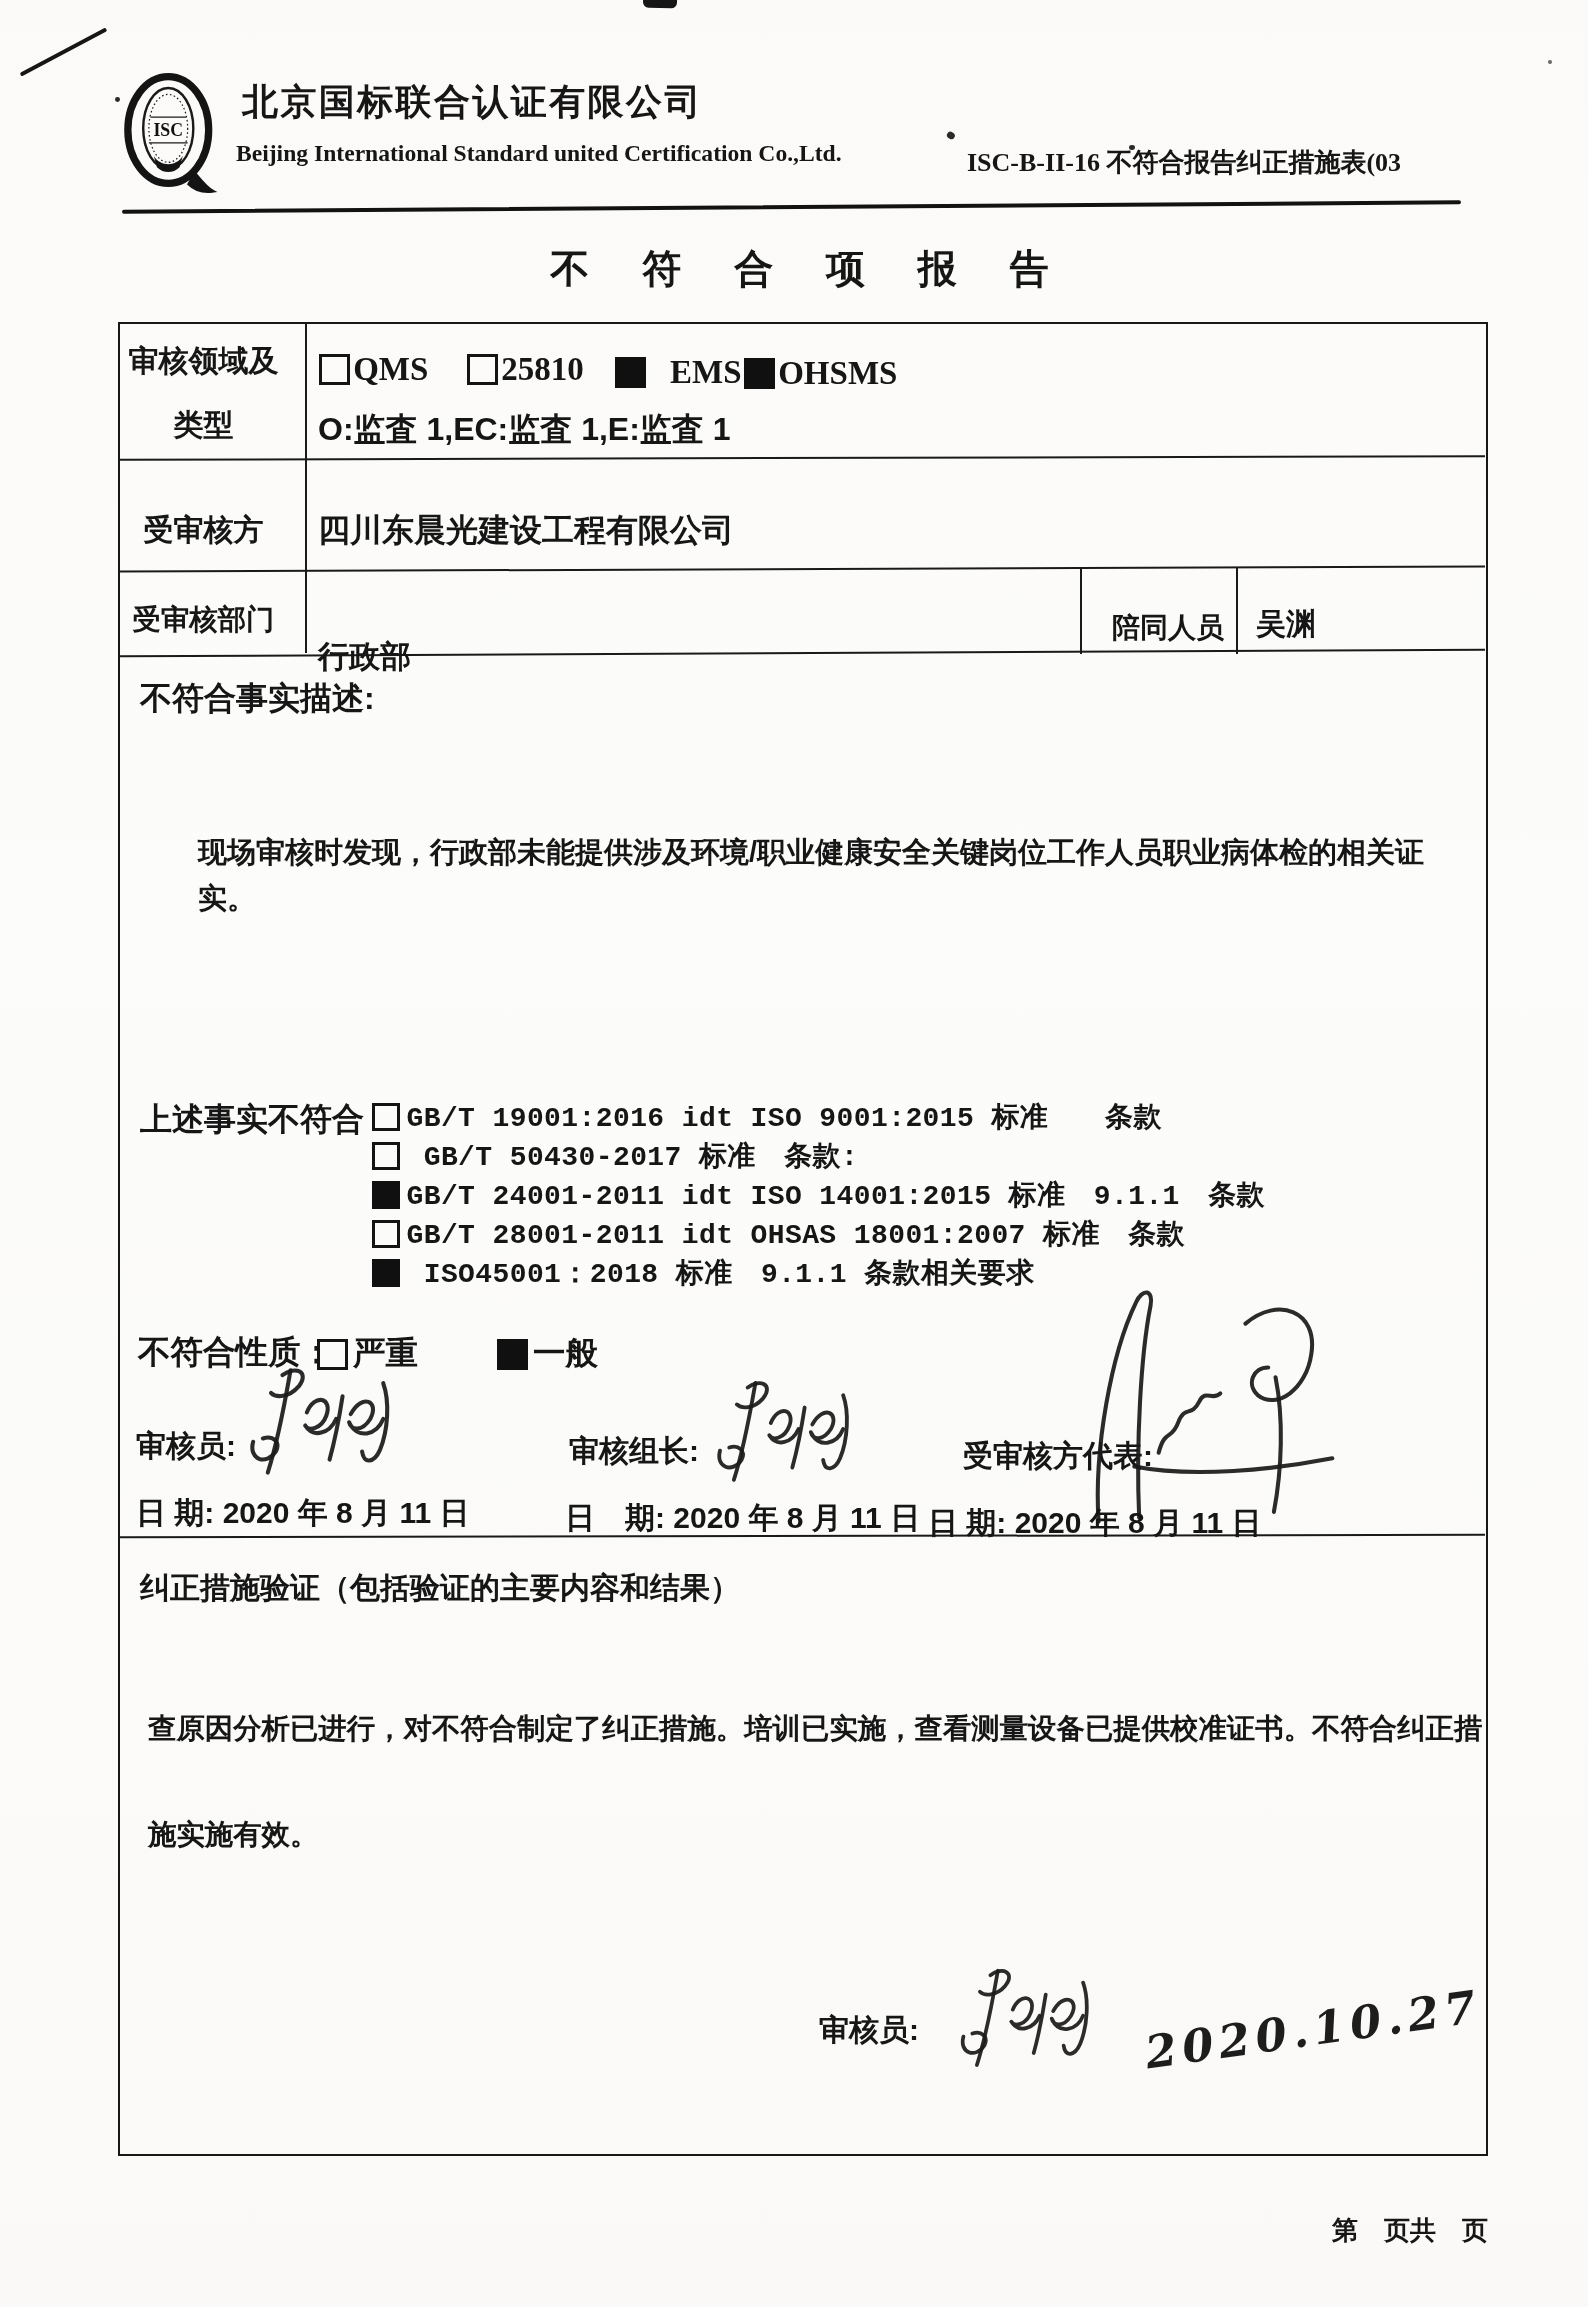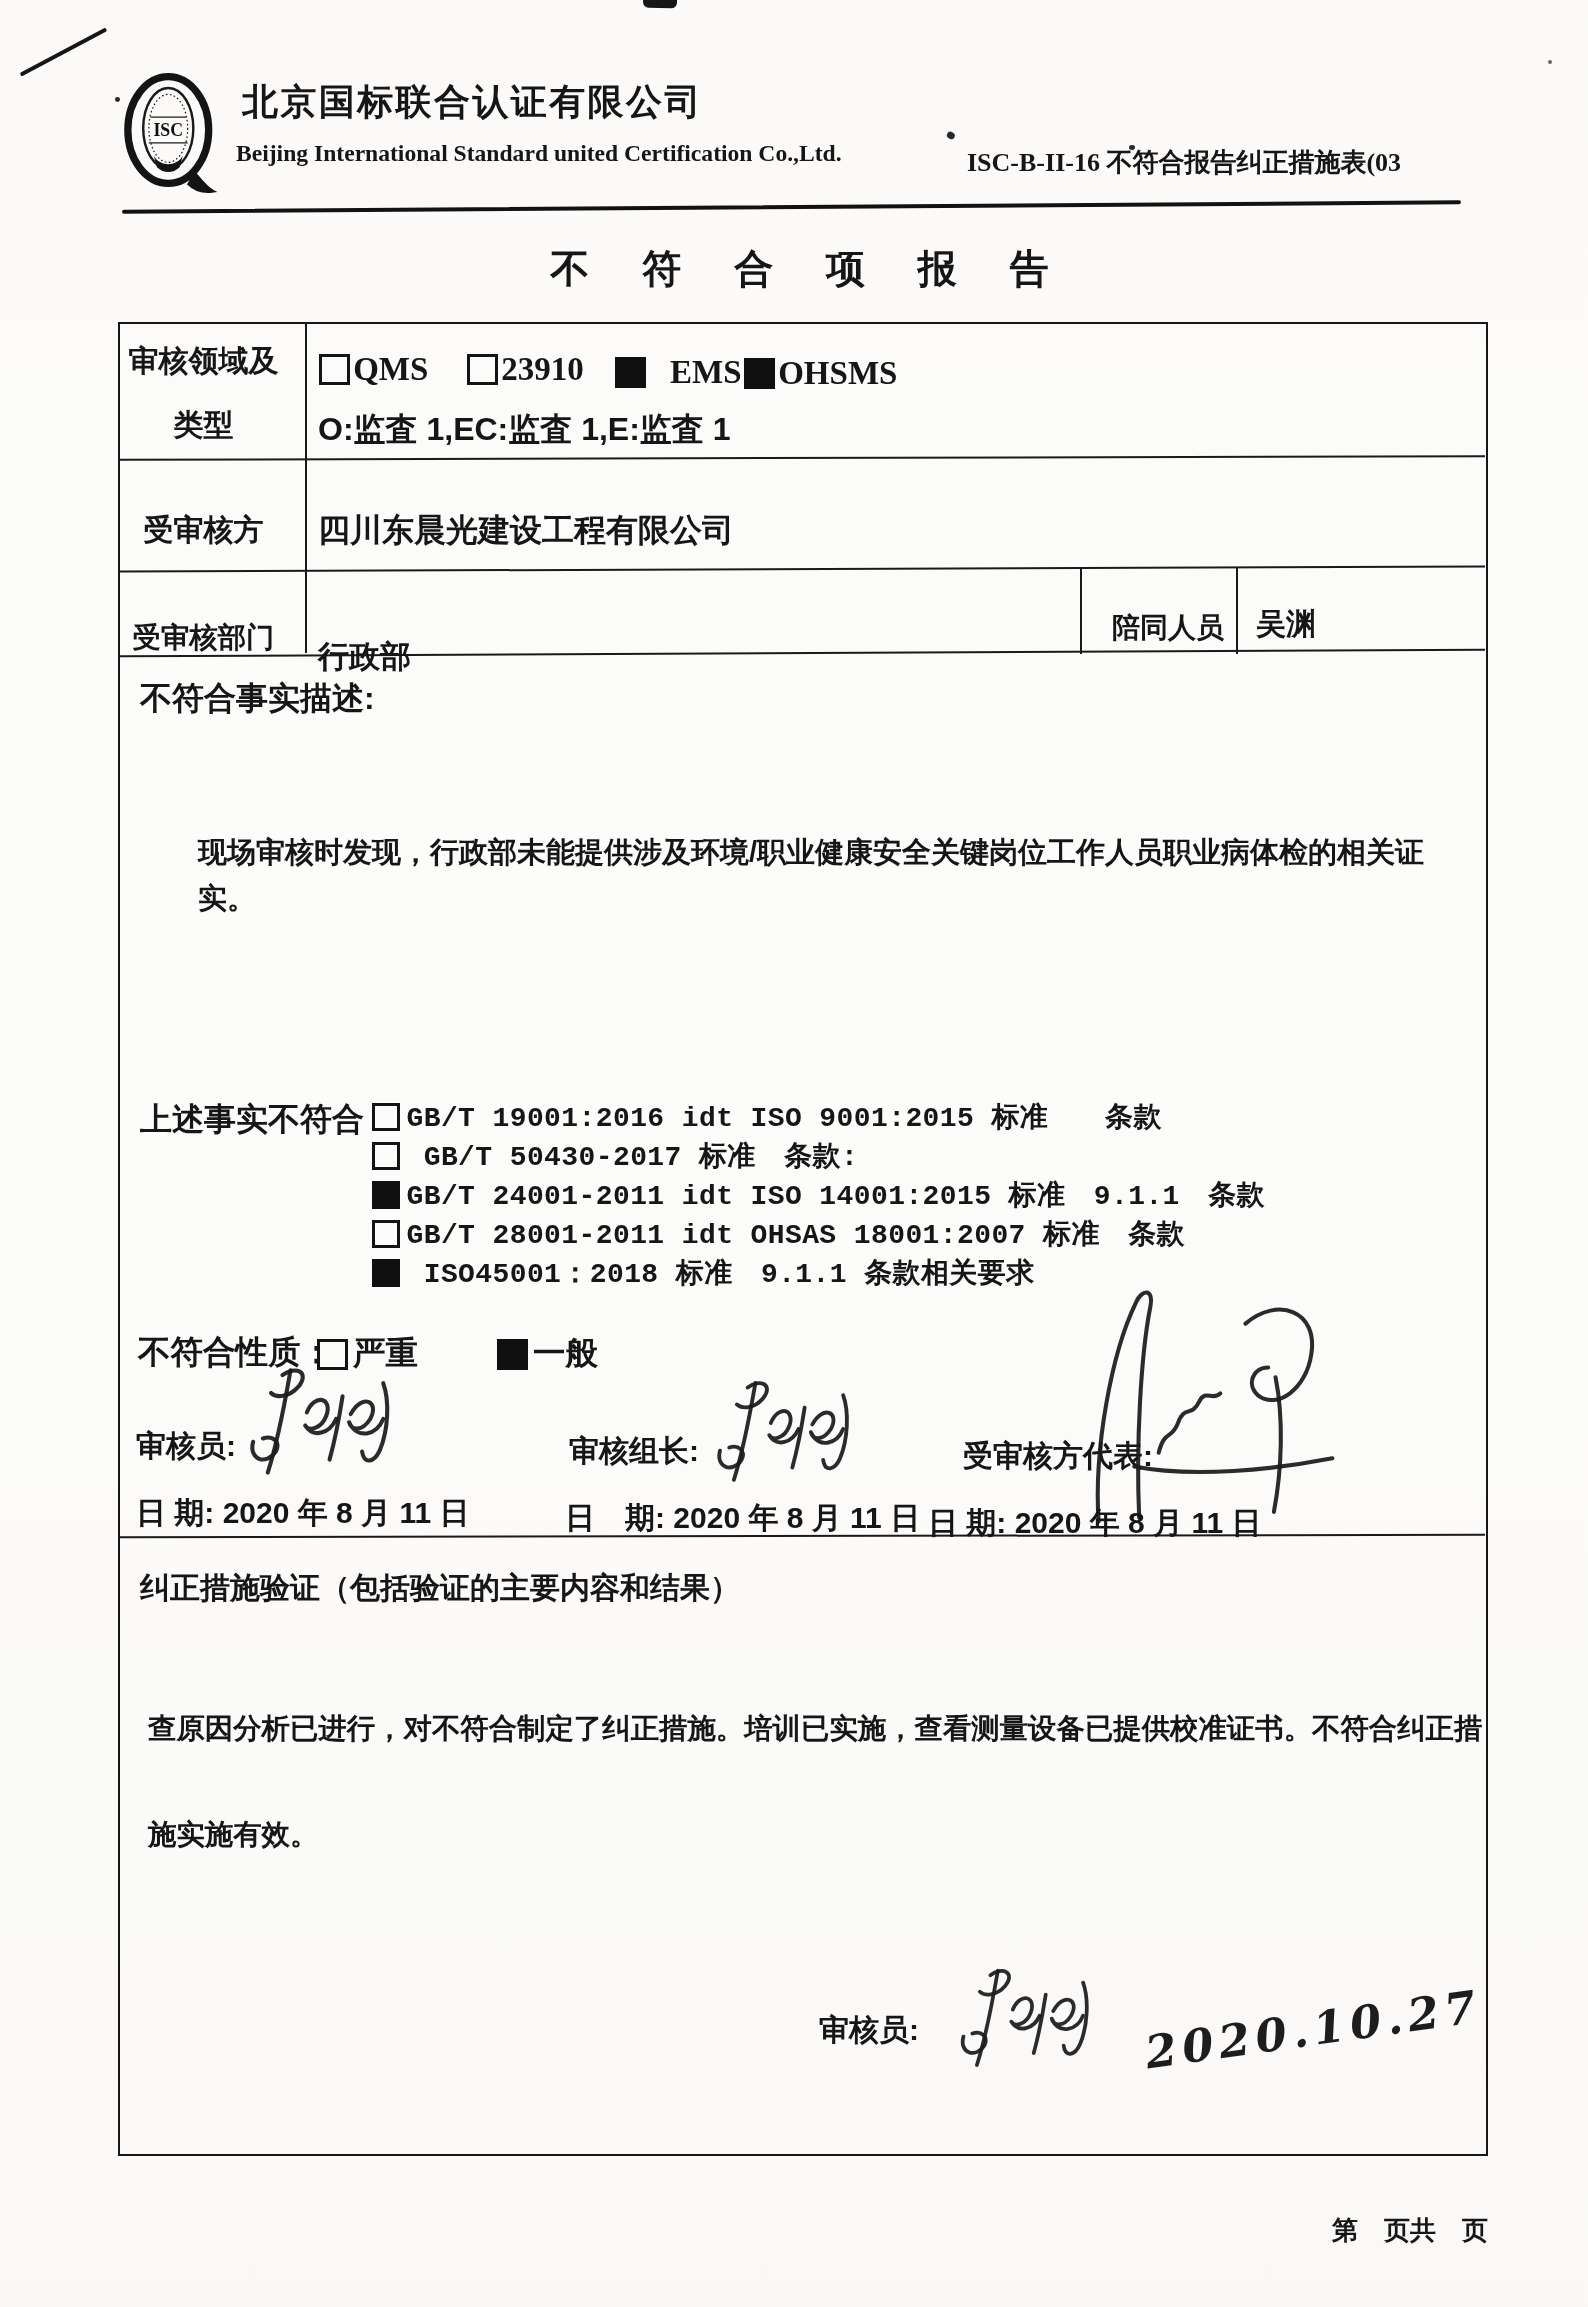--- a/index.html
+++ b/index.html
@@ -95,36 +95,36 @@
 
   <div class="abs cell-label f37 bind" style="left:120px;top:341px;">审核领域及</div>
   <div class="abs cell-label f37 bind" style="left:120px;top:405px;">类型</div>
 
   <div class="abs scope" style="left:319px;top:353px;">
     <span class="cb" data-checked="false"></span>
     <span class="scope-label bind">QMS</span>
   </div>
   <div class="abs scope" style="left:467px;top:353px;">
     <span class="cb" data-checked="false"></span>
-    <span class="scope-label bind">23910</span>
+    <span class="scope-label bind">25810</span>
   </div>
   <div class="abs scope" style="left:615px;top:356px;gap:24px;">
     <span class="cb" data-checked="true"></span>
     <span class="scope-label bind">EMS</span>
   </div>
   <div class="abs scope" style="left:744px;top:357px;">
     <span class="cb" data-checked="true"></span>
     <span class="scope-label bind">OHSMS</span>
   </div>
   <div class="abs f39 bold bind" style="left:318px;top:408px;">O:监査 1,EC:监査 1,E:监査 1</div>
 
   <div class="abs cell-label f37 bind" style="left:120px;top:510px;">受审核方</div>
   <div class="abs f39 bold bind" style="left:318px;top:509px;">四川东晨光建设工程有限公司</div>
 
-  <div class="abs cell-label f35 bind" style="left:120px;top:601px;margin-top:18px;">受审核部门</div>
+  <div class="abs cell-label f35 bind" style="left:120px;top:601px;">受审核部门</div>
   <div class="abs f38 bold bind" style="left:318px;top:600px;margin-top:36px;">行政部</div>
   <div class="abs f34 bold bind" style="left:1080px;top:609px;width:176px;text-align:center;">陪同人员</div>
   <div class="abs f37 bold bind" style="left:1256px;top:604px;">吴渊</div>
 
   <div class="abs f39 bold bind" style="left:140px;top:677px;">不符合事实描述:</div>
   <div class="abs para" style="left:198px;top:829px;width:1283px;font-size:29px;line-height:1.6;">现场审核时发现，行政部未能提供涉及环境/职业健康安全关键岗位工作人员职业病体检的相关证实。</div>
 
   <div class="abs f39 bold bind" style="left:140px;top:1098px;">上述事实不符合</div>
   <div class="abs" style="left:372px;top:1097px;">
     <div class="std-row">

